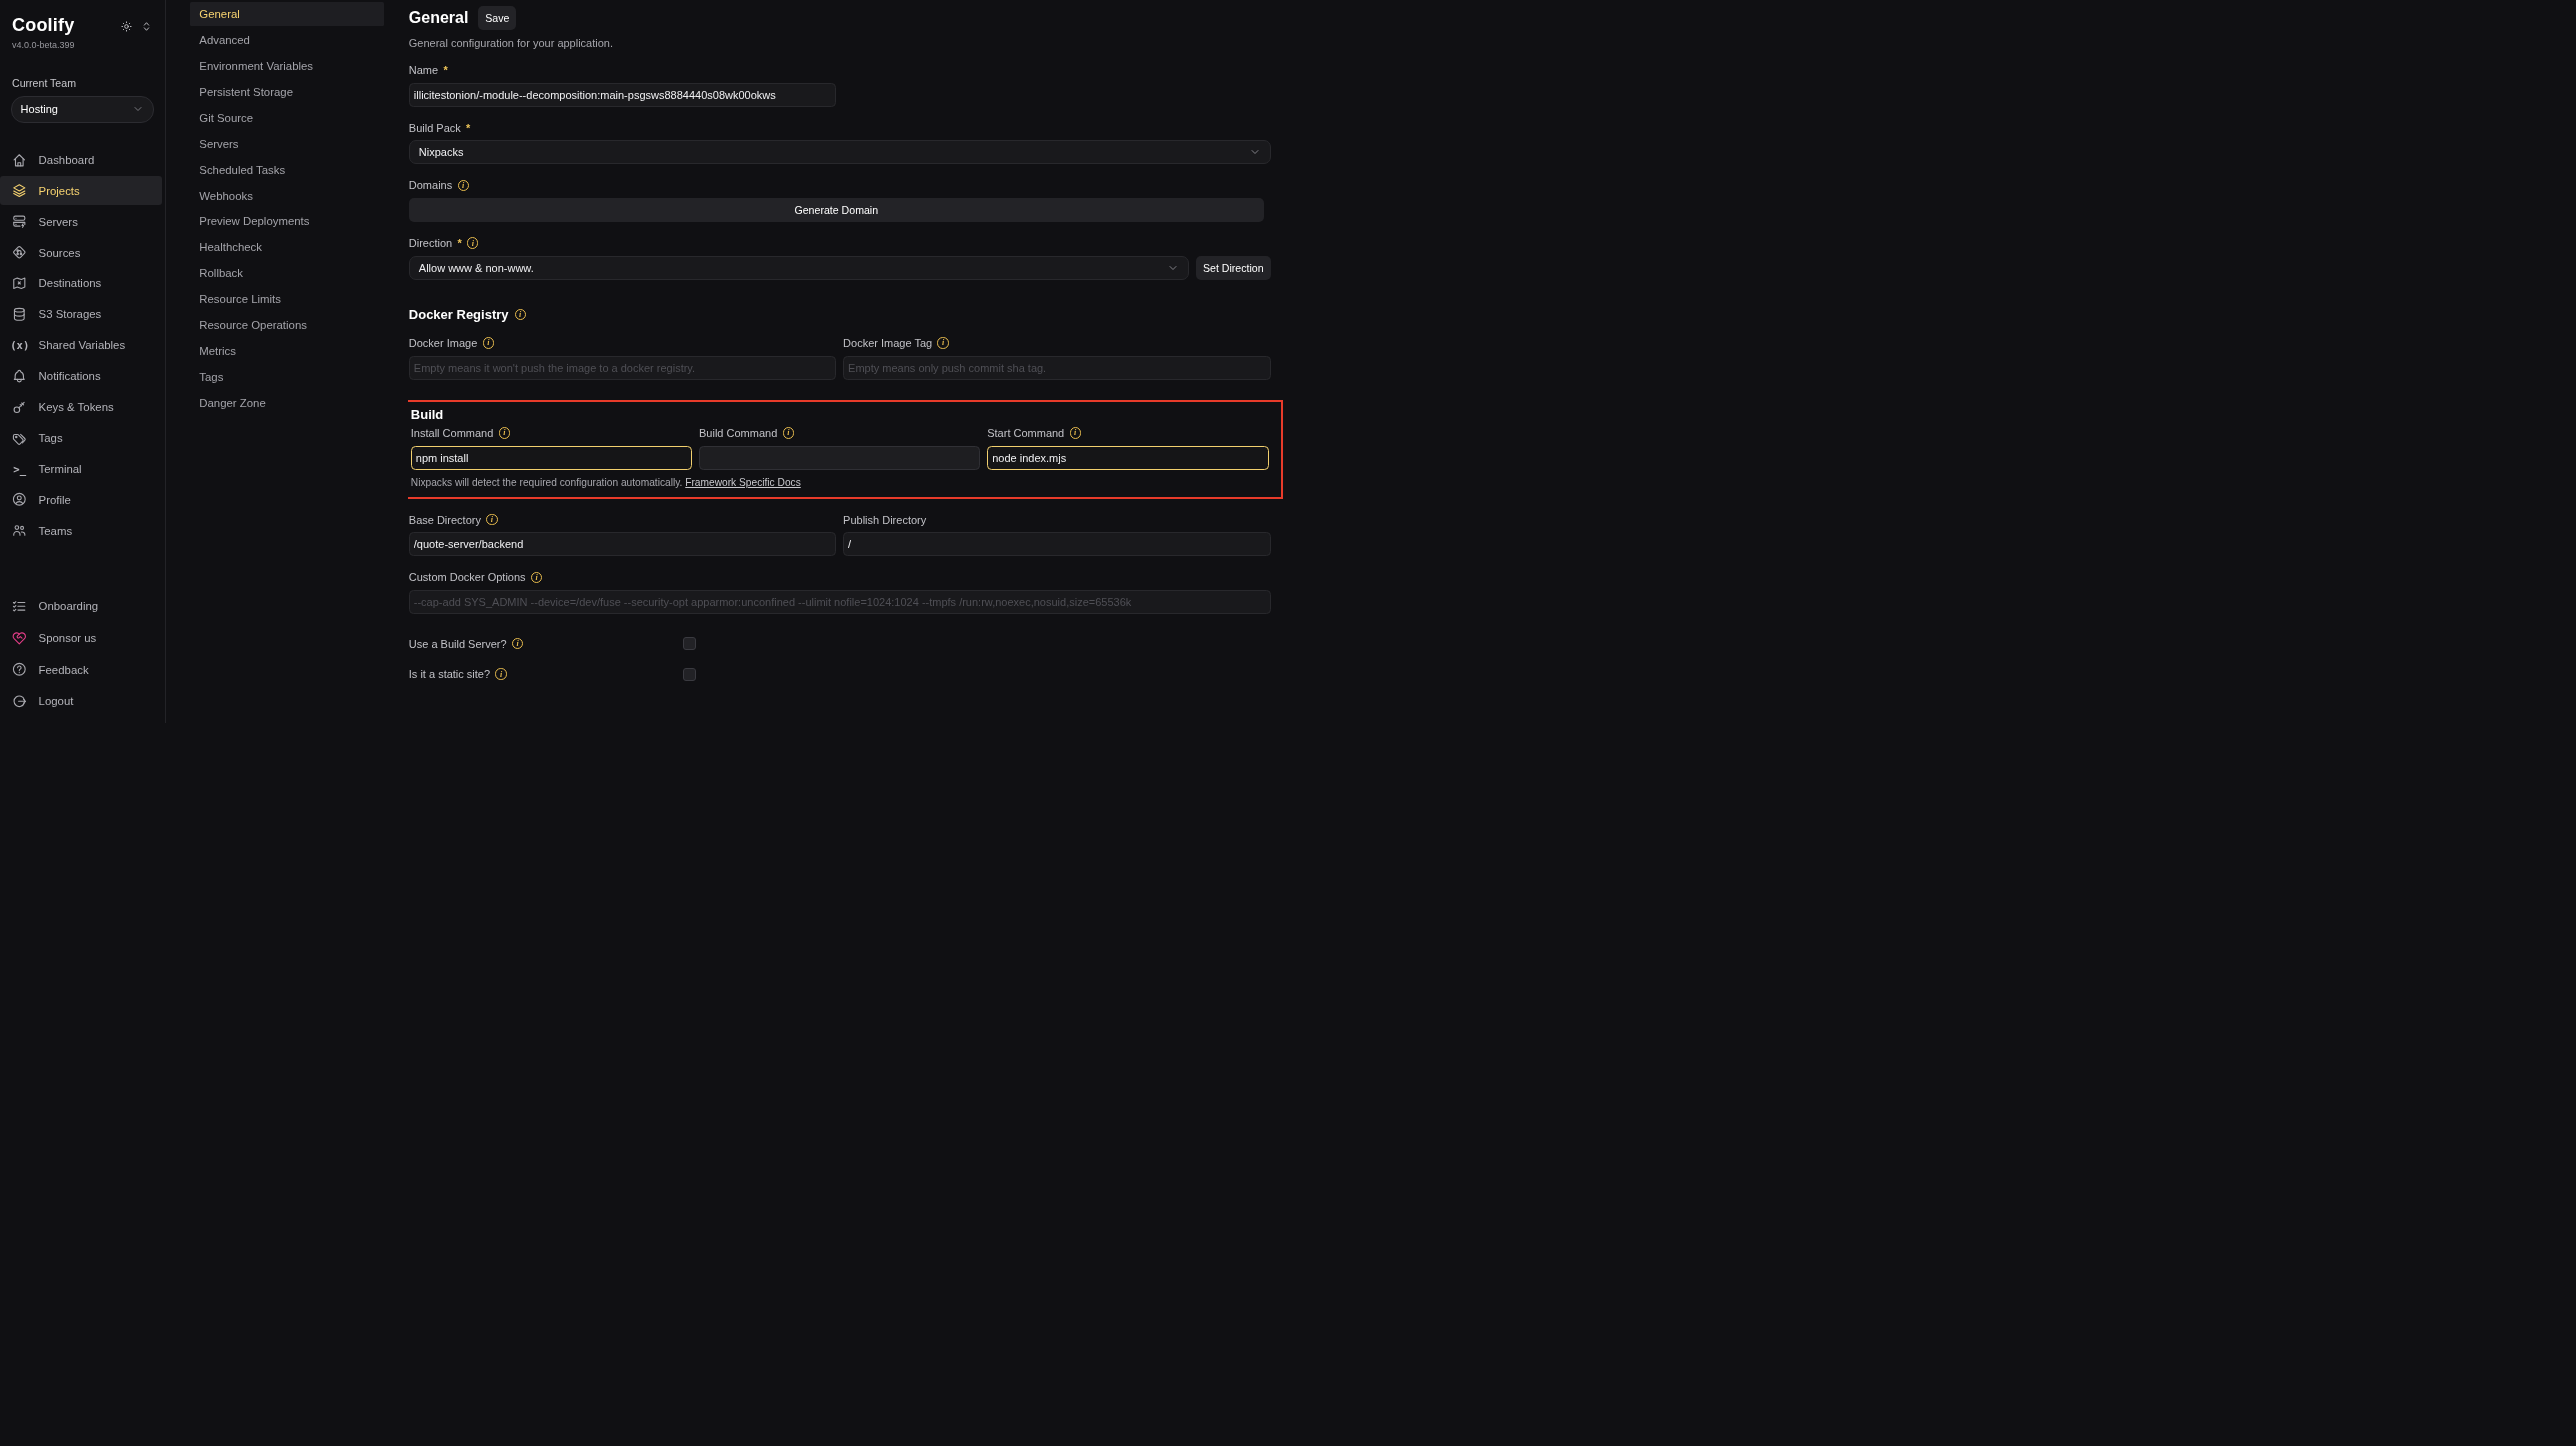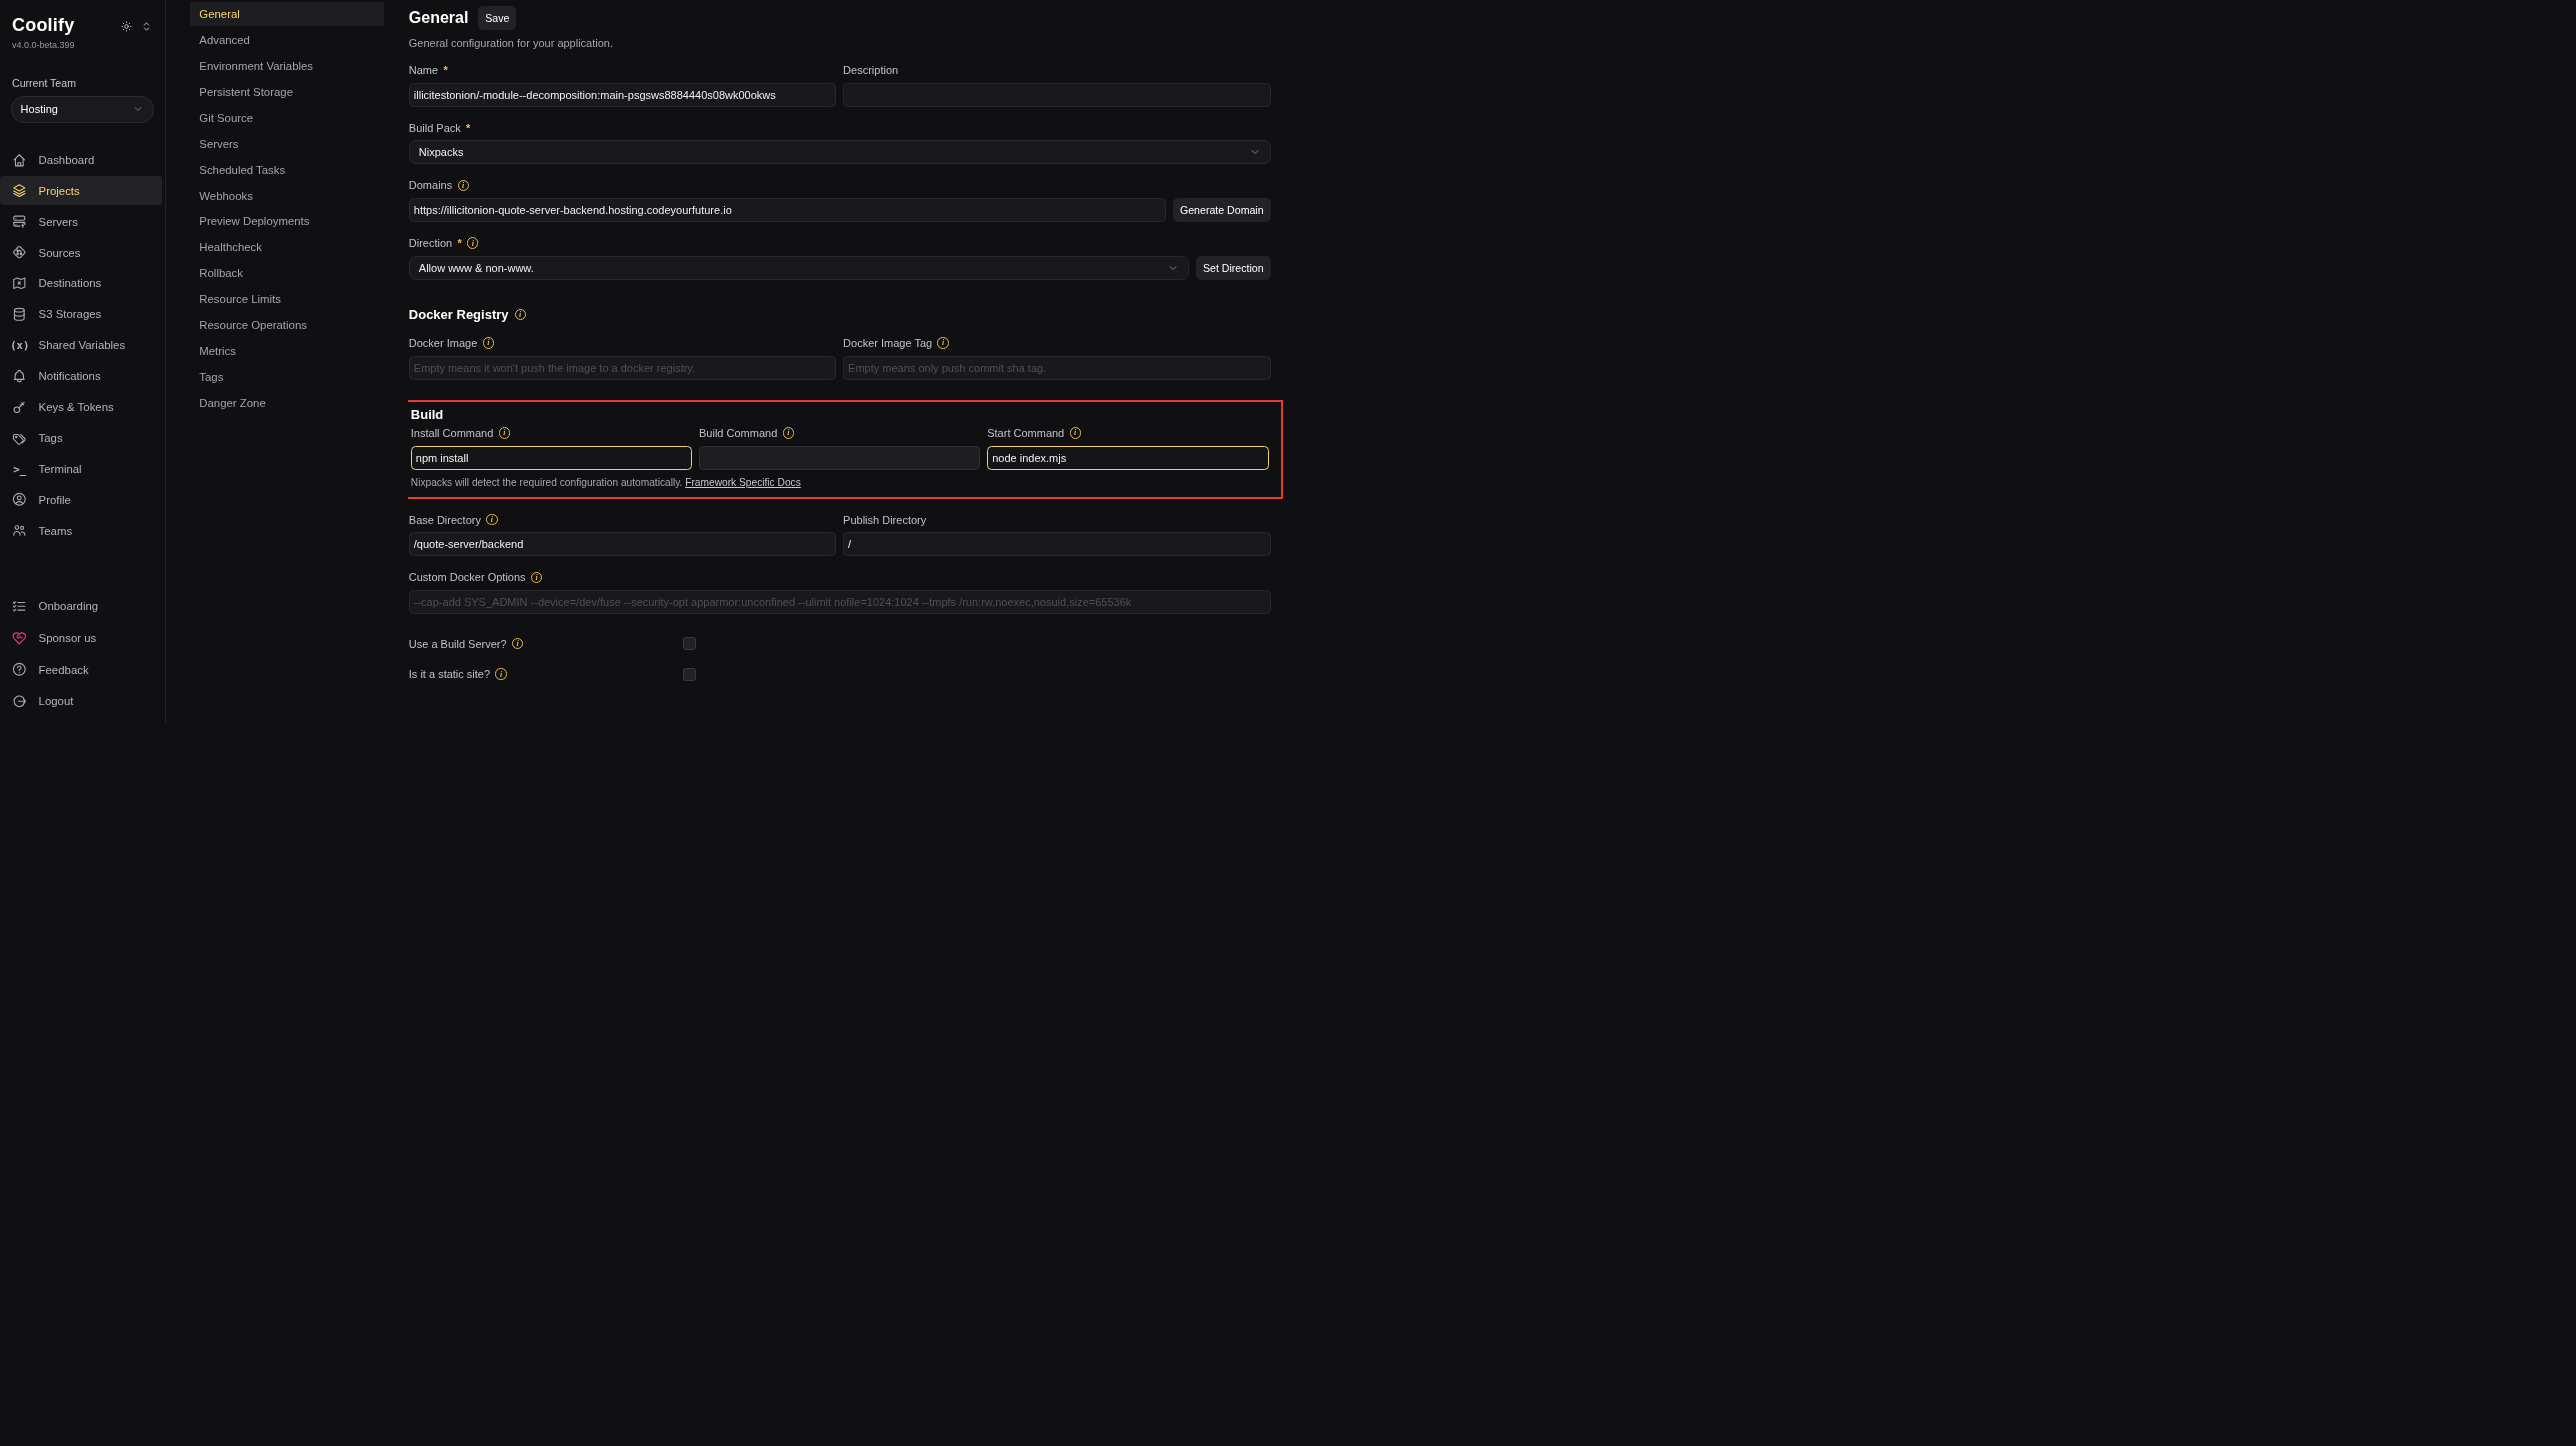--- a/index.html
+++ b/index.html
@@ -297,47 +297,40 @@
   <div class="subtitle">General configuration for your application.</div>
 
   <div class="grid2">
     <div>
       <div class="field-label">
         <span>Name</span>
           <span class="req">*</span>
       </div>
       <input class="text" type="text" value="illicitestonion/-module--decomposition:main-psgsws8884440s08wk00okws" style="">
     </div>
-    <div>
-      <div class="field-label">
-        <span>Description</span>
-      </div>
-      <input class="text" type="text" value="" style="">
-    </div>
   </div>
 
   <div class="field-label">
     <span>Build Pack</span>
       <span class="req">*</span>
   </div>
   <div class="select">
     <span>Nixpacks</span>
     <span class="icon">
         <svg viewBox="0 0 24 24">
           <path d="M6 9l6 6 6-6"></path>
         </svg>
       </span>
   </div>
 
   <div class="field-label">
     <span>Domains</span>
       <span class="info">i</span>
   </div>
   <div class="row-with-btn">
-    <input class="text" type="text" value="https://illicitonion-quote-server-backend.hosting.codeyourfuture.io" style="">
     <button class="btn">Generate Domain</button>
   </div>
 
   <div class="field-label">
     <span>Direction</span>
       <span class="req">*</span>
       <span class="info">i</span>
   </div>
   <div class="row-with-btn">
     <div class="select">

